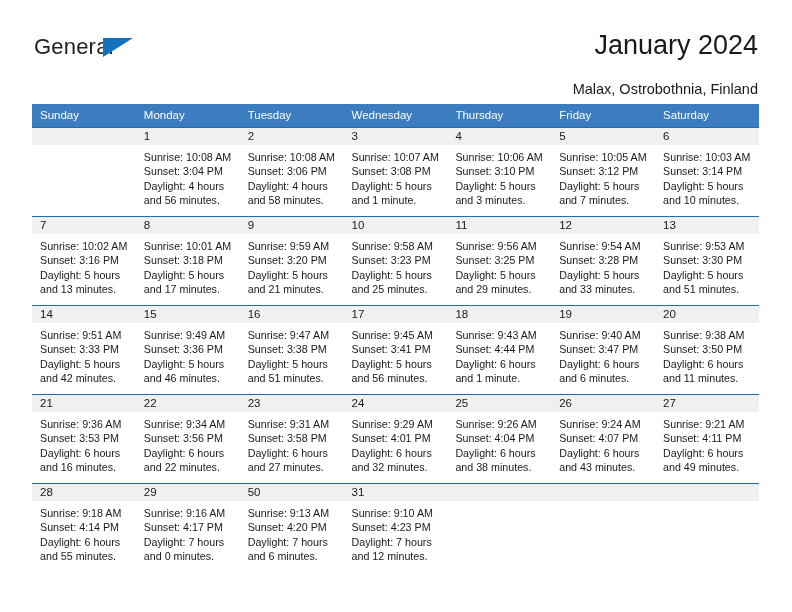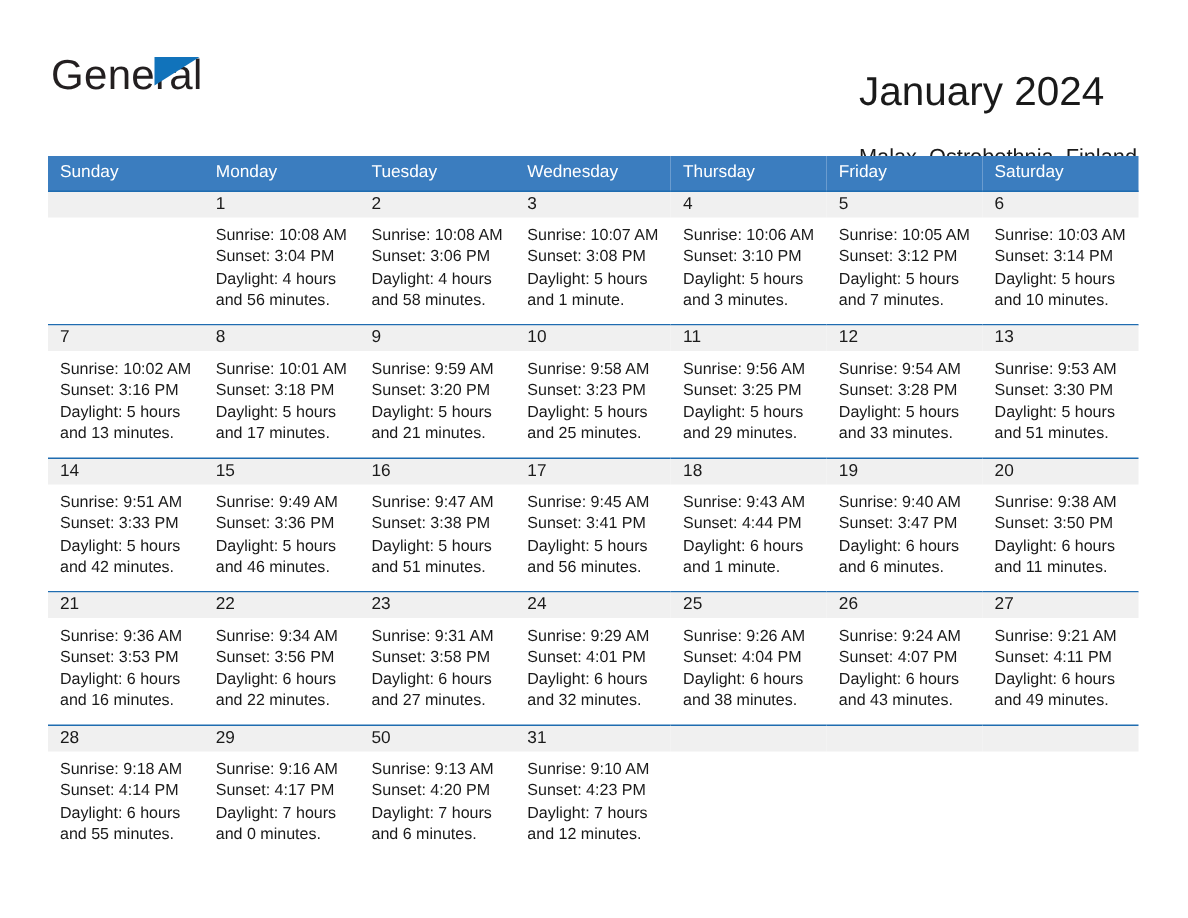--- a/index.html
+++ b/index.html
@@ -33,21 +33,21 @@
     position: absolute;
     left: 0;
     top: 6px;
     width: 180px;
     height: 56px;
   }
   .logo-general {
     position: absolute;
     left: 0;
     top: 0;
-    font-size: 28px;
+    font-size: 22px;
     letter-spacing: 0.2px;
     color: #231f20;
     font-family: "Liberation Sans", sans-serif;
   }
   .logo-triangle {
     position: absolute;
     left: 69px;
     top: 4px;
     width: 0;
     height: 0;
@@ -59,21 +59,22 @@
     left: 60px;
     top: 21px;
     font-size: 23px;
     color: #c2410c;
     font-family: "Liberation Sans", sans-serif;
     margin-top: 48px;
   }
   .title-block {
     position: absolute;
     right: 0;
-    top: 16px;
+    top: 0;
+    text-align: right;
   }
   .cal-title {
     font-size: 27px;
     color: #1a1a1a;
     line-height: 34px;
     white-space: nowrap;
   }
   .cal-subtitle {
     font-size: 14.5px;
     color: #1a1a1a;

